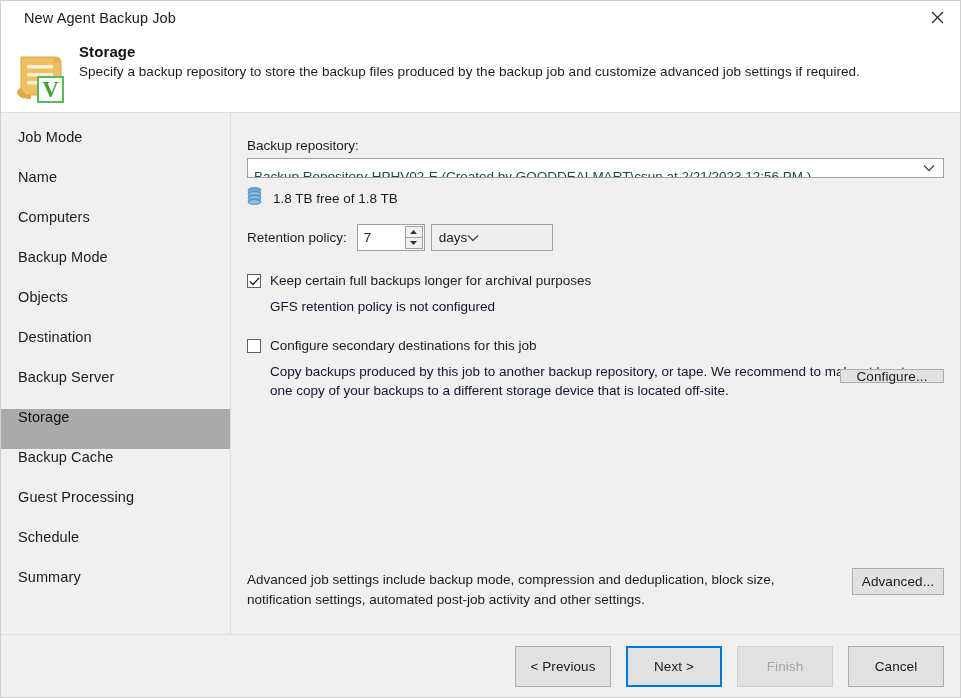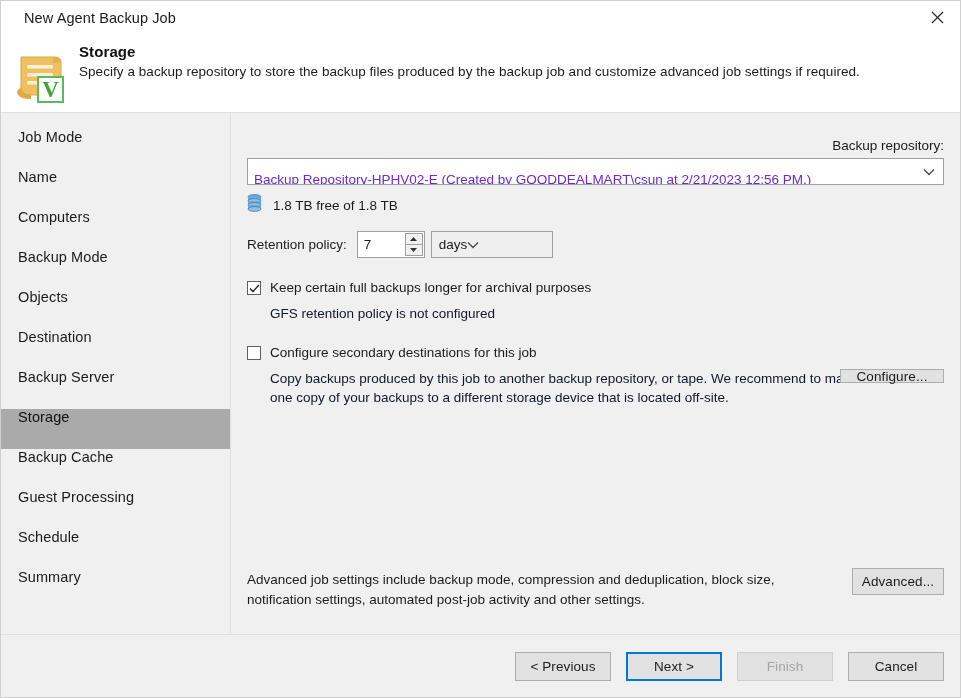--- a/index.html
+++ b/index.html
@@ -118,34 +118,33 @@
     flex: 1 1 auto;
     background: #f0f0f0;
     position: relative;
     padding: 25px 16px 0 16px;
   }
 
   .field-label {
     font-size: 13.5px;
     color: #1b1b1b;
     margin-bottom: 5px;
-    text-align: right;
   }
 
   
   .combo {
     position: relative;
-    height: 27px;
+    height: 20px;
     background: #ffffff;
     border: 1px solid #a0a0a0;
     display: flex;
     align-items: center;
     padding: 16px 30px 0 6px;
     font-size: 13.5px;
-    color: #6d28d9;
+    color: #14532d;
     cursor: default;
     white-space: nowrap;
     overflow: hidden;
   }
   .combo .combo-arrow {
     position: absolute;
     right: 0; top: 0;
     width: 28px; height: 100%;
     display: flex; align-items: center; justify-content: center;
   }
@@ -306,21 +305,21 @@
     height: 62px;
     background: #f0f0f0;
     display: flex;
     align-items: center;
     justify-content: flex-end;
     padding-right: 16px;
     gap: 15px;
   }
   #footer .btn {
     width: 96px;
-    height: 29px;
+    height: 41px;
   }
 </style>
 </head>
 <body>
 
 <div id="window">
 
   <div id="titlebar">
     <div class="title">New Agent Backup Job</div>
     <div id="close-btn">

